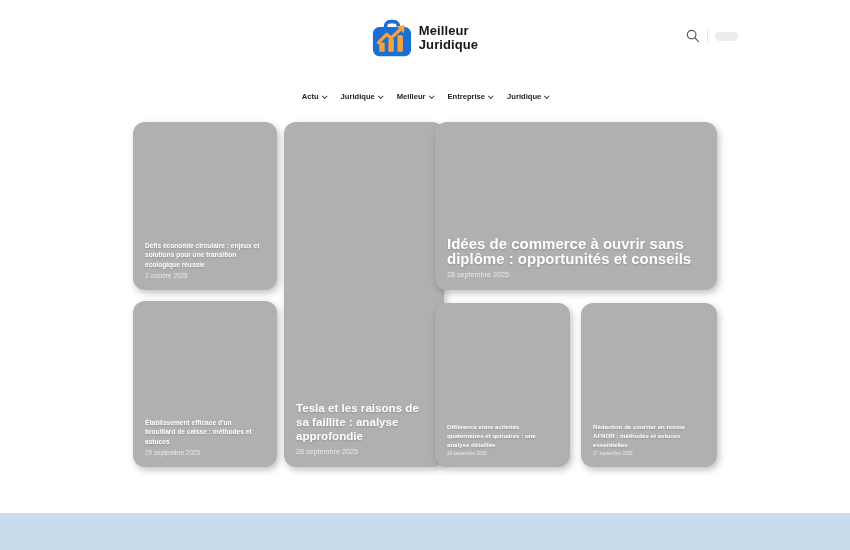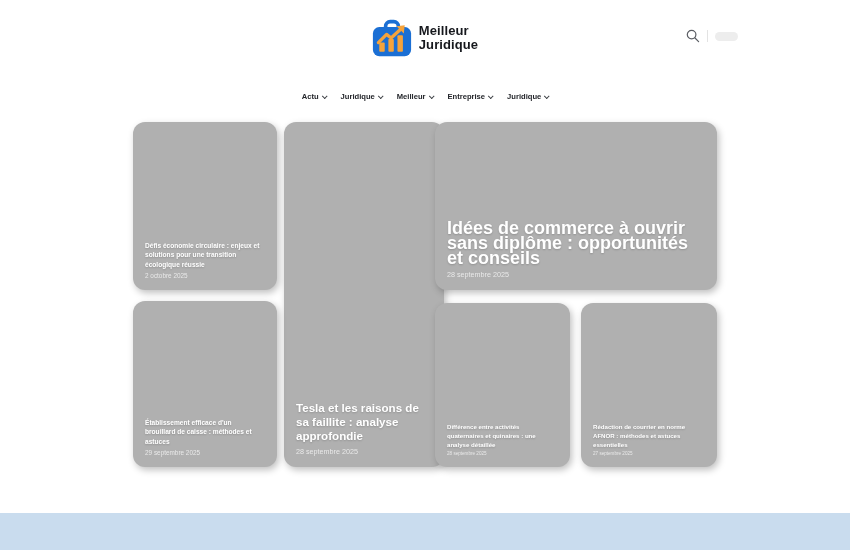--- a/index.html
+++ b/index.html
@@ -62,21 +62,21 @@
   .card-etablissement { left:0;     top:179px; width:144px; height:166px; }
   .card-difference    { left:302px; top:181px; width:135px; height:164px; }
   .card-redaction     { left:448px; top:181px; width:136px; height:164px; }
 
   .card-overlay { position:absolute; left:0; right:0; bottom:0; padding:0 14px 11px 12px; }
   .card-title { color:#ffffff; font-weight:bold; text-shadow:0 1px 2px rgba(0,0,0,.18); }
   .card-date  { color:rgba(255,255,255,.72); margin-top:3px; }
 
   .t-sm { font-size:6.6px; line-height:9.4px; }
   .d-sm { font-size:6.4px; }
-  .t-lg { font-size:18px; line-height:15px; }
+  .t-lg { font-size:15px; line-height:15px; }
   .t-md { font-size:11.6px; line-height:14px; }
   .d-lg { font-size:7.2px; margin-top:4px; }
   .t-xs { font-size:6.1px; line-height:9px; }
   .d-xs { font-size:4.6px; margin-top:2px; }
 
   
   .footer {
     position:absolute; left:0; bottom:0; width:850px; height:37px;
     background:#c9dcee;
   }

